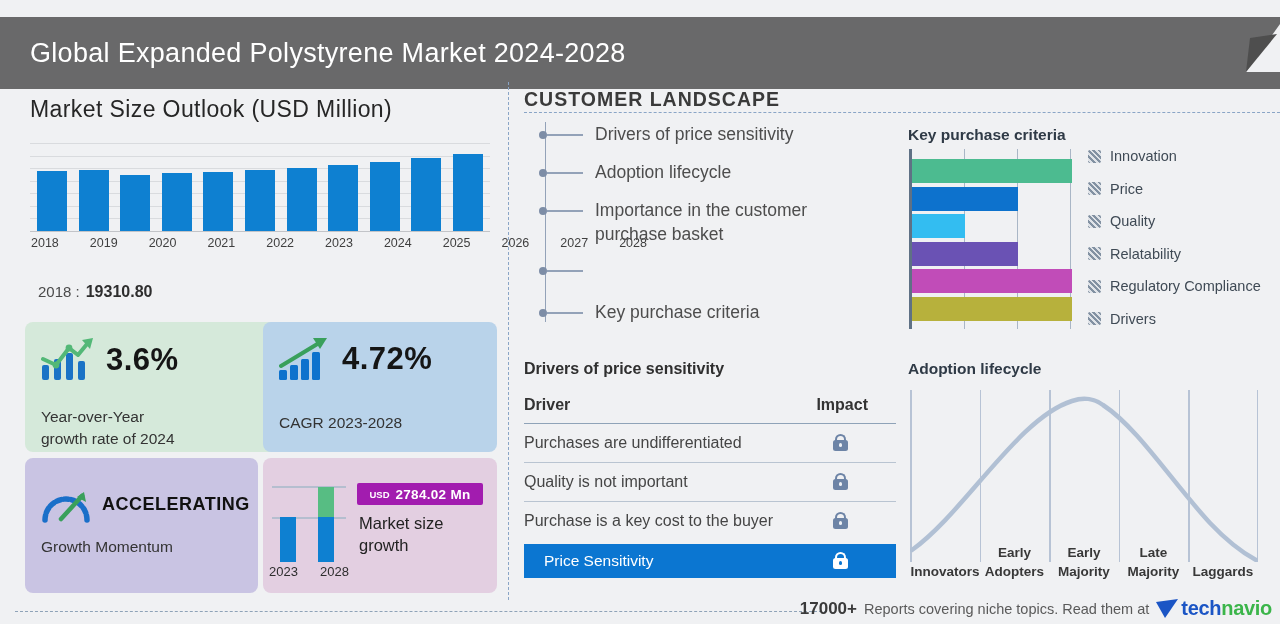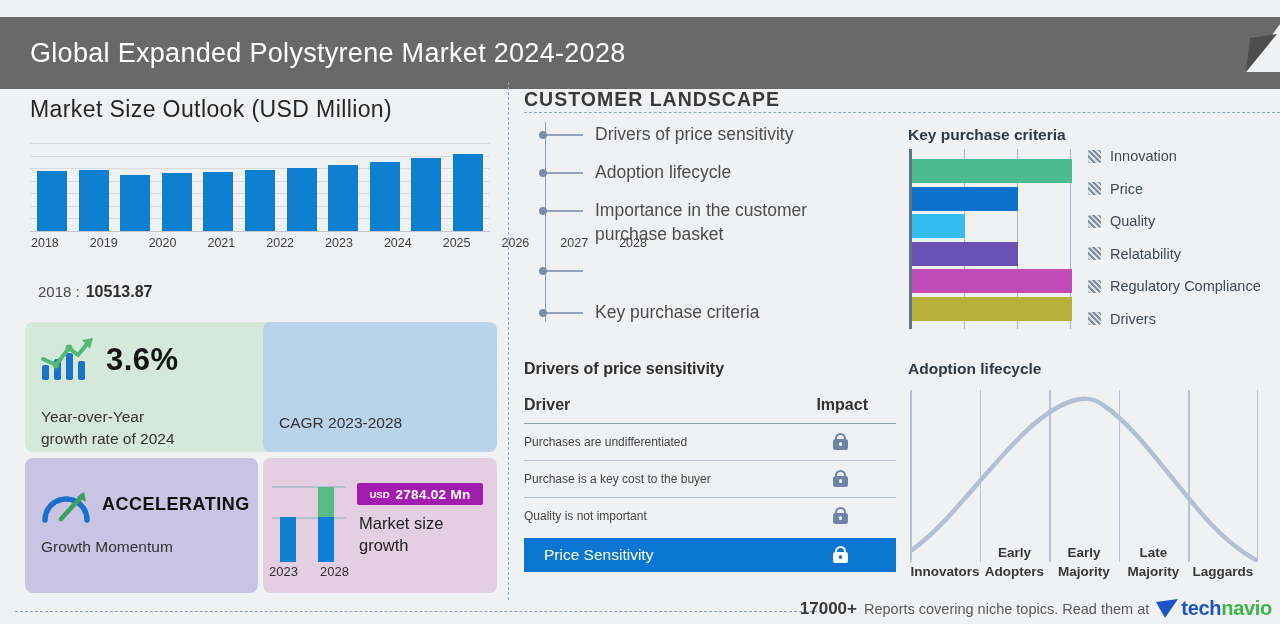--- a/index.html
+++ b/index.html
@@ -79,21 +79,21 @@
               background:repeating-linear-gradient(45deg,#8291a2 0 2px,#dfe3e8 2px 4px);}
   .kpc-leg-label{font-size:14.5px;color:#3f4a55;}
 
   
   .dt-title{position:absolute;left:524px;top:360px;font-size:16px;font-weight:bold;color:#2f2f2f;}
   .dt{position:absolute;left:524px;top:396px;width:372px;}
   .dt-head{display:flex;justify-content:space-between;font-size:16px;font-weight:bold;color:#333;
            padding-bottom:9px;border-bottom:1.5px solid #8fa3b8;}
   .dt-head .c2{margin-right:28px;}
   .dt-row{display:flex;justify-content:space-between;align-items:center;padding:10px 0;
-          border-bottom:1px solid #b9c4d1;font-size:12px;color:#454545;}
+          border-bottom:1px solid #b9c4d1;font-size:16px;color:#454545;}
   .dt-row:last-child{border-bottom:none;}
   .dt-row .lock{margin-right:48px;}
   .dt-highlight{margin-top:4px;background:#0b76d1;color:#fff;display:flex;justify-content:space-between;
                 align-items:center;padding:8px 0 8px 20px;font-size:15.5px;}
   .dt-highlight .lock{margin-right:48px;}
 
   .lock{position:relative;display:inline-block;width:15px;height:11px;border-radius:2.5px;background:#6d84a6;margin-top:5px;flex:none;}
   .lock::before{content:"";position:absolute;top:-6px;left:2px;width:6.5px;height:7px;
                 border:2.2px solid #6d84a6;border-bottom:none;border-radius:6px 6px 0 0;}
   .lock::after{content:"";position:absolute;left:6px;top:3px;width:3px;height:4px;background:#eef1f5;border-radius:1.5px;}
@@ -155,21 +155,21 @@
       <div class="ms-year">2021</div>
       <div class="ms-year">2022</div>
       <div class="ms-year">2023</div>
       <div class="ms-year">2024</div>
       <div class="ms-year">2025</div>
       <div class="ms-year">2026</div>
       <div class="ms-year">2027</div>
       <div class="ms-year">2028</div>
     </div>
   <div class="ms-base">
-    <span>2018 :</span><span class="val">10513.87</span>
+    <span>2018 :</span><span class="val">19310.80</span>
   </div>
 
   <div class="box box-yoy">
     <div class="box-top">
       <svg width="52" height="44" viewBox="0 0 52 44">
         <rect x="1" y="27" width="7" height="15" rx="2" fill="#1a73c6"></rect>
         <rect x="13" y="21" width="7" height="21" rx="2" fill="#1a73c6"></rect>
         <rect x="25" y="15" width="7" height="27" rx="2" fill="#1a73c6"></rect>
         <rect x="37" y="23" width="7" height="19" rx="2" fill="#1a73c6"></rect>
         <polyline points="2,21 15,27 28,10 37,17 46,6" fill="none" stroke="#53b877" stroke-width="4" stroke-linecap="round" stroke-linejoin="round"></polyline>
@@ -179,20 +179,31 @@
       </svg>
       <div class="big-num">3.6%</div>
     </div>
     <div class="box-text">
       <div>Year-over-Year</div>
       <div>growth rate of 2024</div>
     </div>
   </div>
 
   <div class="box box-cagr">
+    <div class="box-top">
+      <svg width="50" height="42" viewBox="0 0 50 42">
+        <rect x="0" y="32" width="8" height="10" rx="1.5" fill="#0d72cd"></rect>
+        <rect x="11" y="27" width="8" height="15" rx="1.5" fill="#0d72cd"></rect>
+        <rect x="22" y="21" width="8" height="21" rx="1.5" fill="#0d72cd"></rect>
+        <rect x="33" y="14" width="8" height="28" rx="1.5" fill="#0d72cd"></rect>
+        <path d="M2,28 Q22,16 40,5" fill="none" stroke="#3aa05c" stroke-width="4" stroke-linecap="round"></path>
+        <polygon points="34,0 48,0 41,11" fill="#3aa05c"></polygon>
+      </svg>
+      <div class="big-num">4.72%</div>
+    </div>
     <div class="box-text" style="top:90px;">CAGR 2023-2028</div>
   </div>
 
   <div class="box box-mom">
     <div class="box-top">
       <svg width="50" height="40" viewBox="0 0 50 40">
         <path d="M4,36 A21,21 0 1 1 46,36" fill="none" stroke="#1a6fc9" stroke-width="5.5" stroke-dasharray="5 2.6" stroke-linecap="round"></path>
         <line x1="20" y1="35" x2="41" y2="12" stroke="#3aa05c" stroke-width="4.5" stroke-linecap="round"></line>
         <polygon points="43,8 45,18 36,13" fill="#3aa05c"></polygon>
       </svg>
@@ -299,25 +310,25 @@
     <div class="dt-head">
       <span class="c1">Driver</span>
       <span class="c2">Impact</span>
     </div>
     <div id="dt-rows">
         <div class="dt-row">
           <div>Purchases are undifferentiated</div>
           <div class="lock"></div>
         </div>
         <div class="dt-row">
-          <div>Purchase is a key cost to the buyer</div>
+          <div>Quality is not important</div>
           <div class="lock"></div>
         </div>
         <div class="dt-row">
-          <div>Quality is not important</div>
+          <div>Purchase is a key cost to the buyer</div>
           <div class="lock"></div>
         </div>
       </div>
     <div class="dt-highlight">
       <span>Price Sensitivity</span>
       <span class="lock white"></span>
     </div>
   </div>
 
   <div class="al-title">Adoption lifecycle</div>

